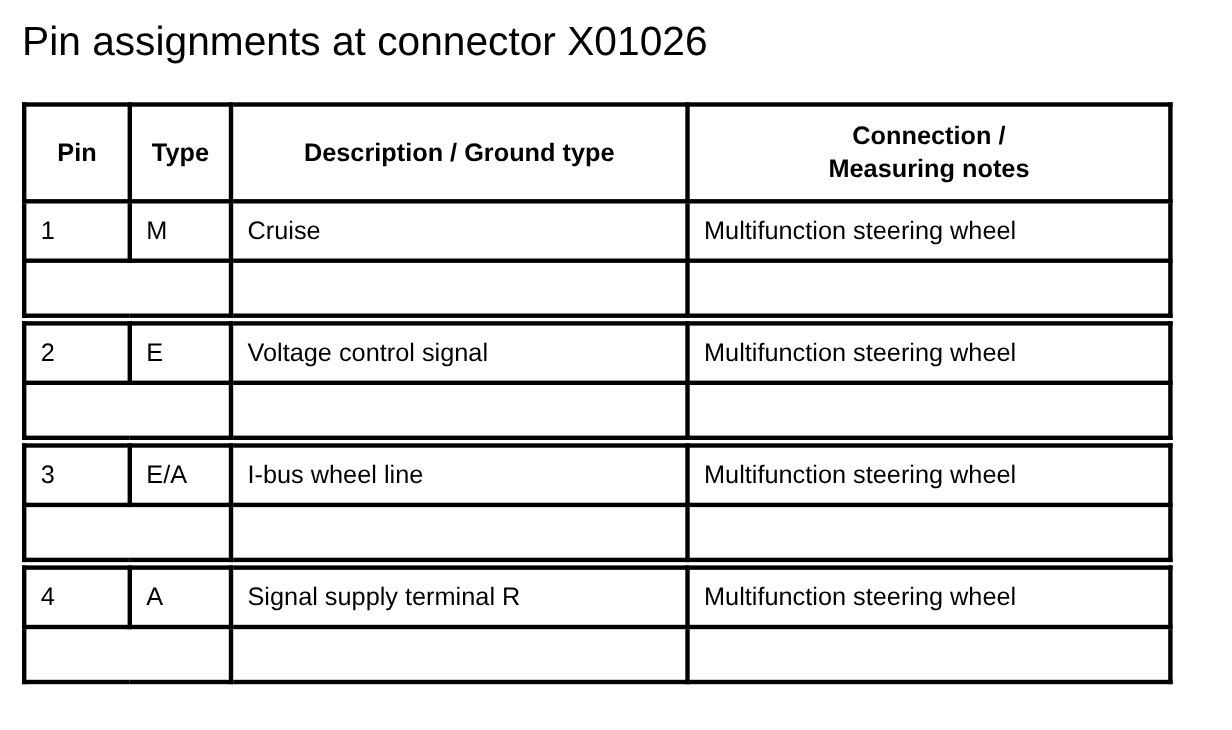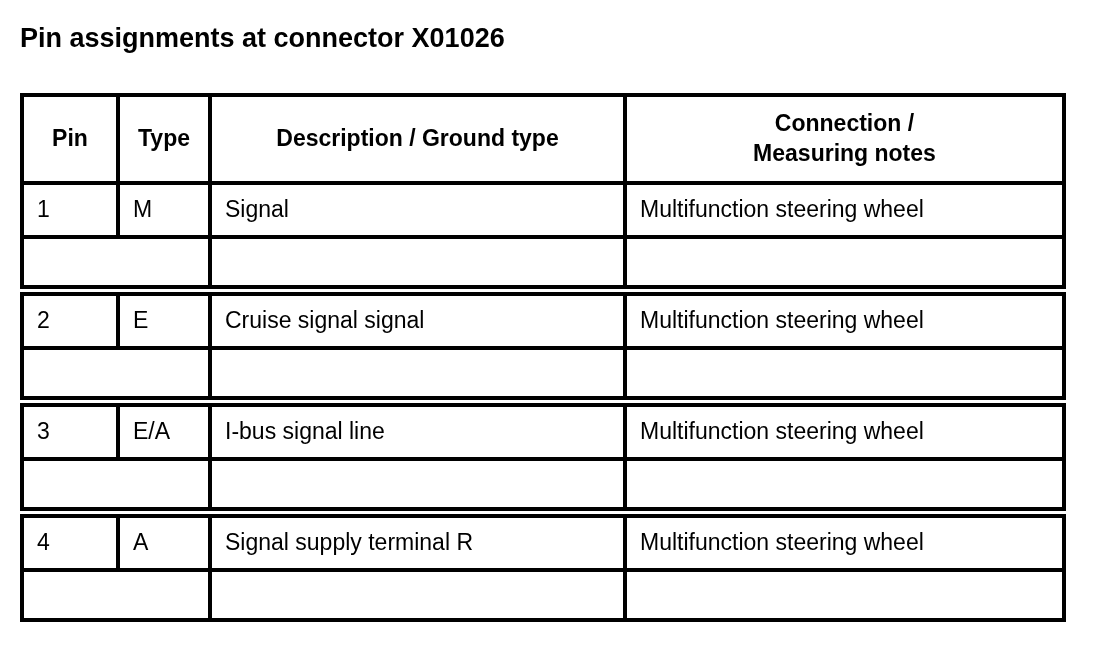--- a/index.html
+++ b/index.html
@@ -11,22 +11,22 @@
   }
   .page {
     position: relative;
     width: 1120px;
     height: 664px;
     background: #ffffff;
     overflow: hidden;
   }
   .title {
     margin: 20px 0 0 20px;
-    font-size: 27px;
-    font-weight: bold;
+    font-size: 37px;
+    font-weight: normal;
     line-height: 36px;
     letter-spacing: 0px;
   }
   .table-wrap {
     margin: 37px 0 0 20px;
     width: 893px;
   }
   table.block {
     border-collapse: collapse;
     table-layout: fixed;
@@ -82,21 +82,21 @@
         <tr class="row-header">
           <th>Pin</th>
           <th>Type</th>
           <th>Description / Ground type</th>
           <th class="multiline">Connection /
 Measuring notes</th>
         </tr>
         <tr class="row-data">
           <td>1</td>
           <td>M</td>
-          <td>Signal</td>
+          <td>Cruise</td>
           <td>Multifunction steering wheel</td>
         </tr>
         <tr class="row-empty">
           <td colspan="2"></td>
           <td></td>
           <td></td>
         </tr>
       </tbody>
     </table>
 
@@ -104,21 +104,21 @@
       <colgroup>
           <col style="width:96px">
           <col style="width:92px">
           <col style="width:415px">
           <col style="width:439px">
         </colgroup>
       <tbody>
         <tr class="row-data">
           <td>2</td>
           <td>E</td>
-          <td>Cruise signal signal</td>
+          <td>Voltage control signal</td>
           <td>Multifunction steering wheel</td>
         </tr>
         <tr class="row-empty">
           <td colspan="2"></td>
           <td></td>
           <td></td>
         </tr>
       </tbody>
     </table>
 
@@ -126,21 +126,21 @@
       <colgroup>
           <col style="width:96px">
           <col style="width:92px">
           <col style="width:415px">
           <col style="width:439px">
         </colgroup>
       <tbody>
         <tr class="row-data">
           <td>3</td>
           <td>E/A</td>
-          <td>I-bus signal line</td>
+          <td>I-bus wheel line</td>
           <td>Multifunction steering wheel</td>
         </tr>
         <tr class="row-empty">
           <td colspan="2"></td>
           <td></td>
           <td></td>
         </tr>
       </tbody>
     </table>
 

